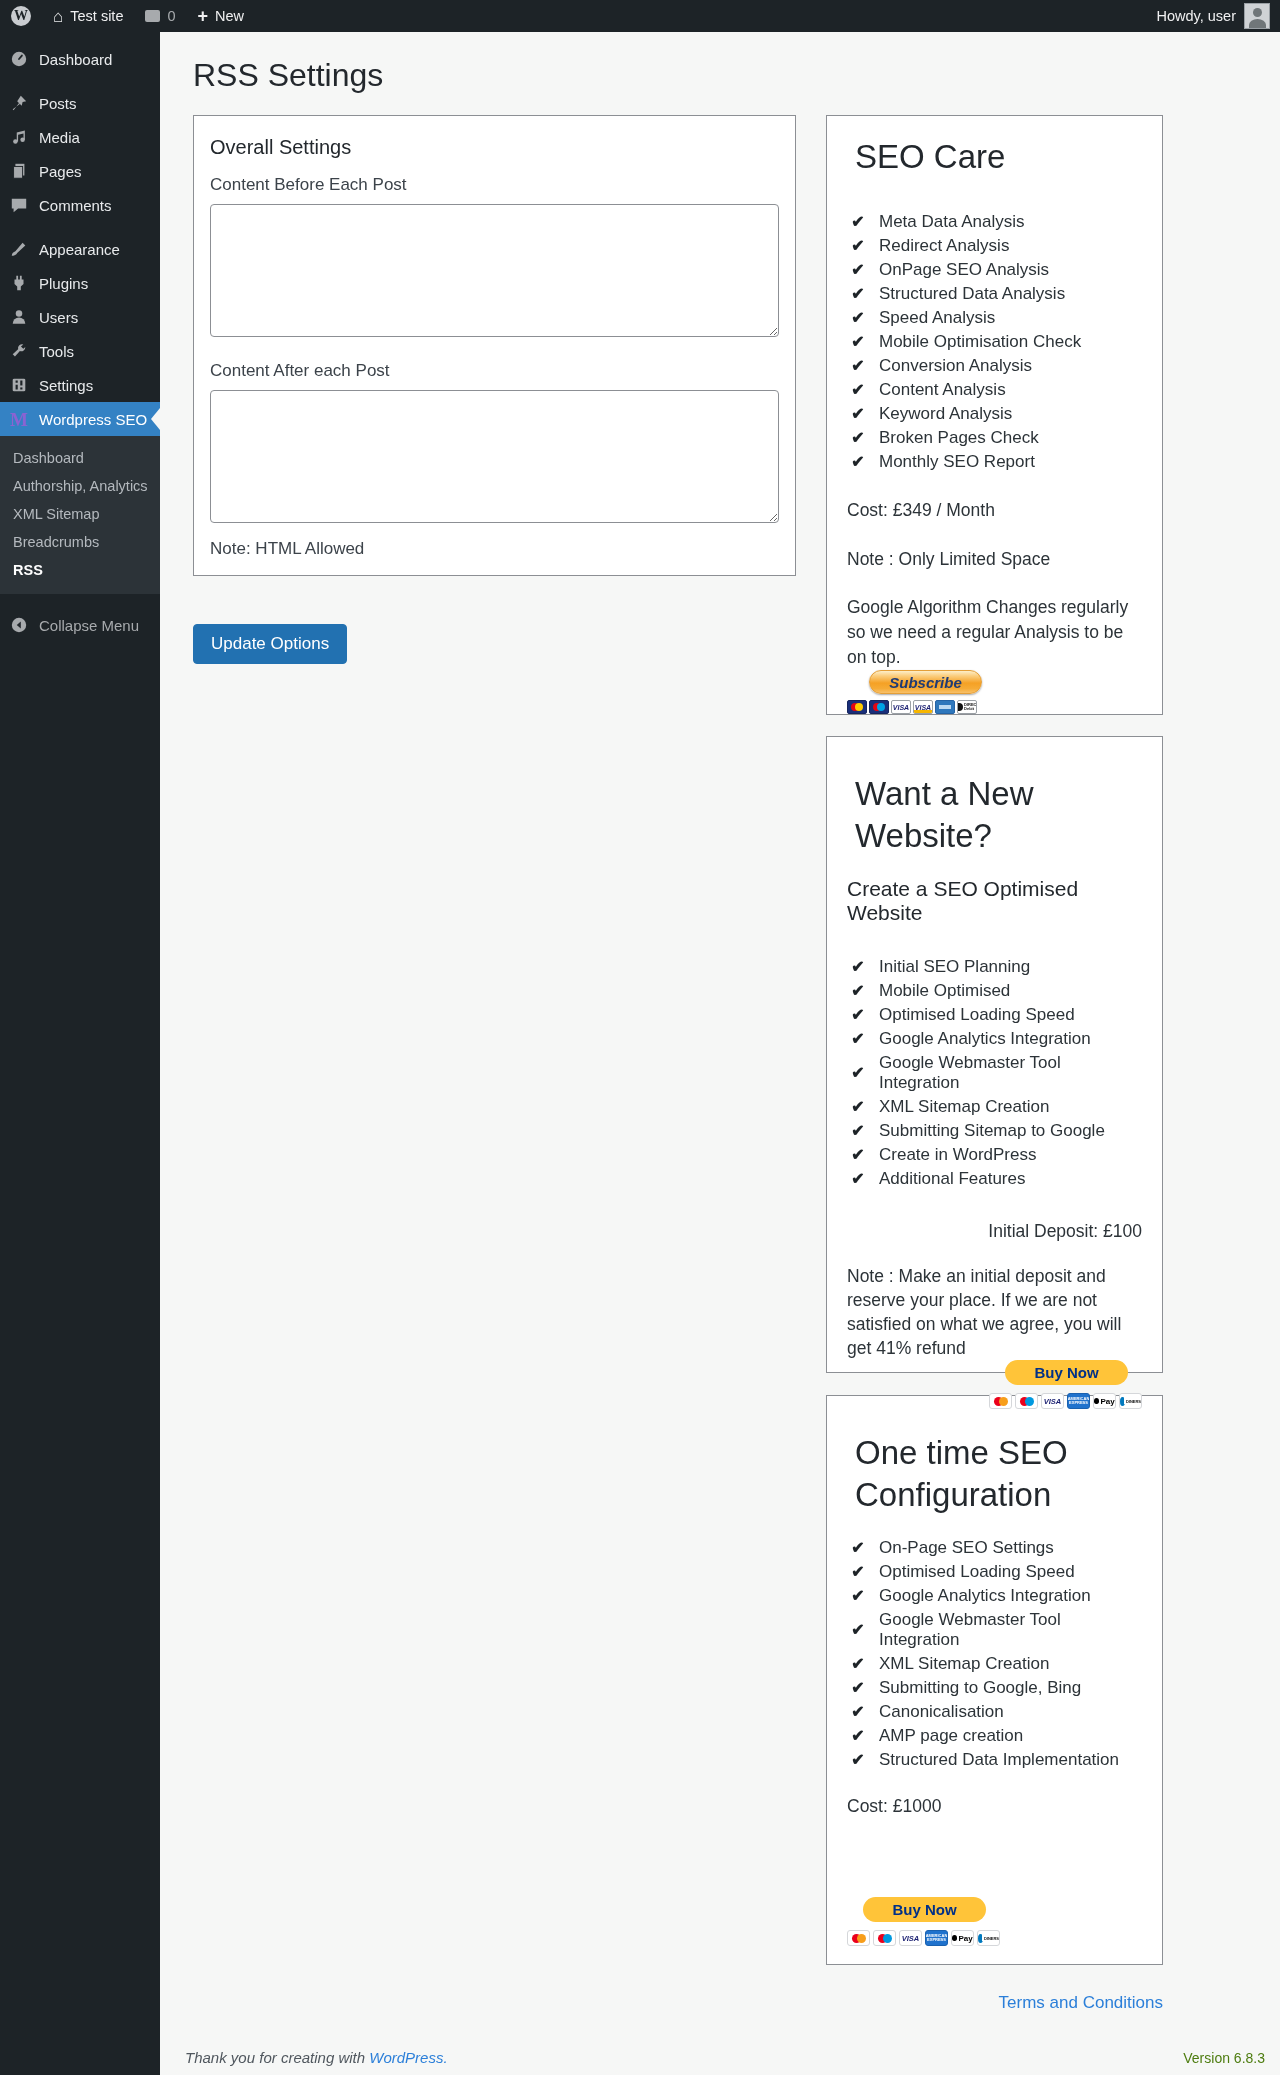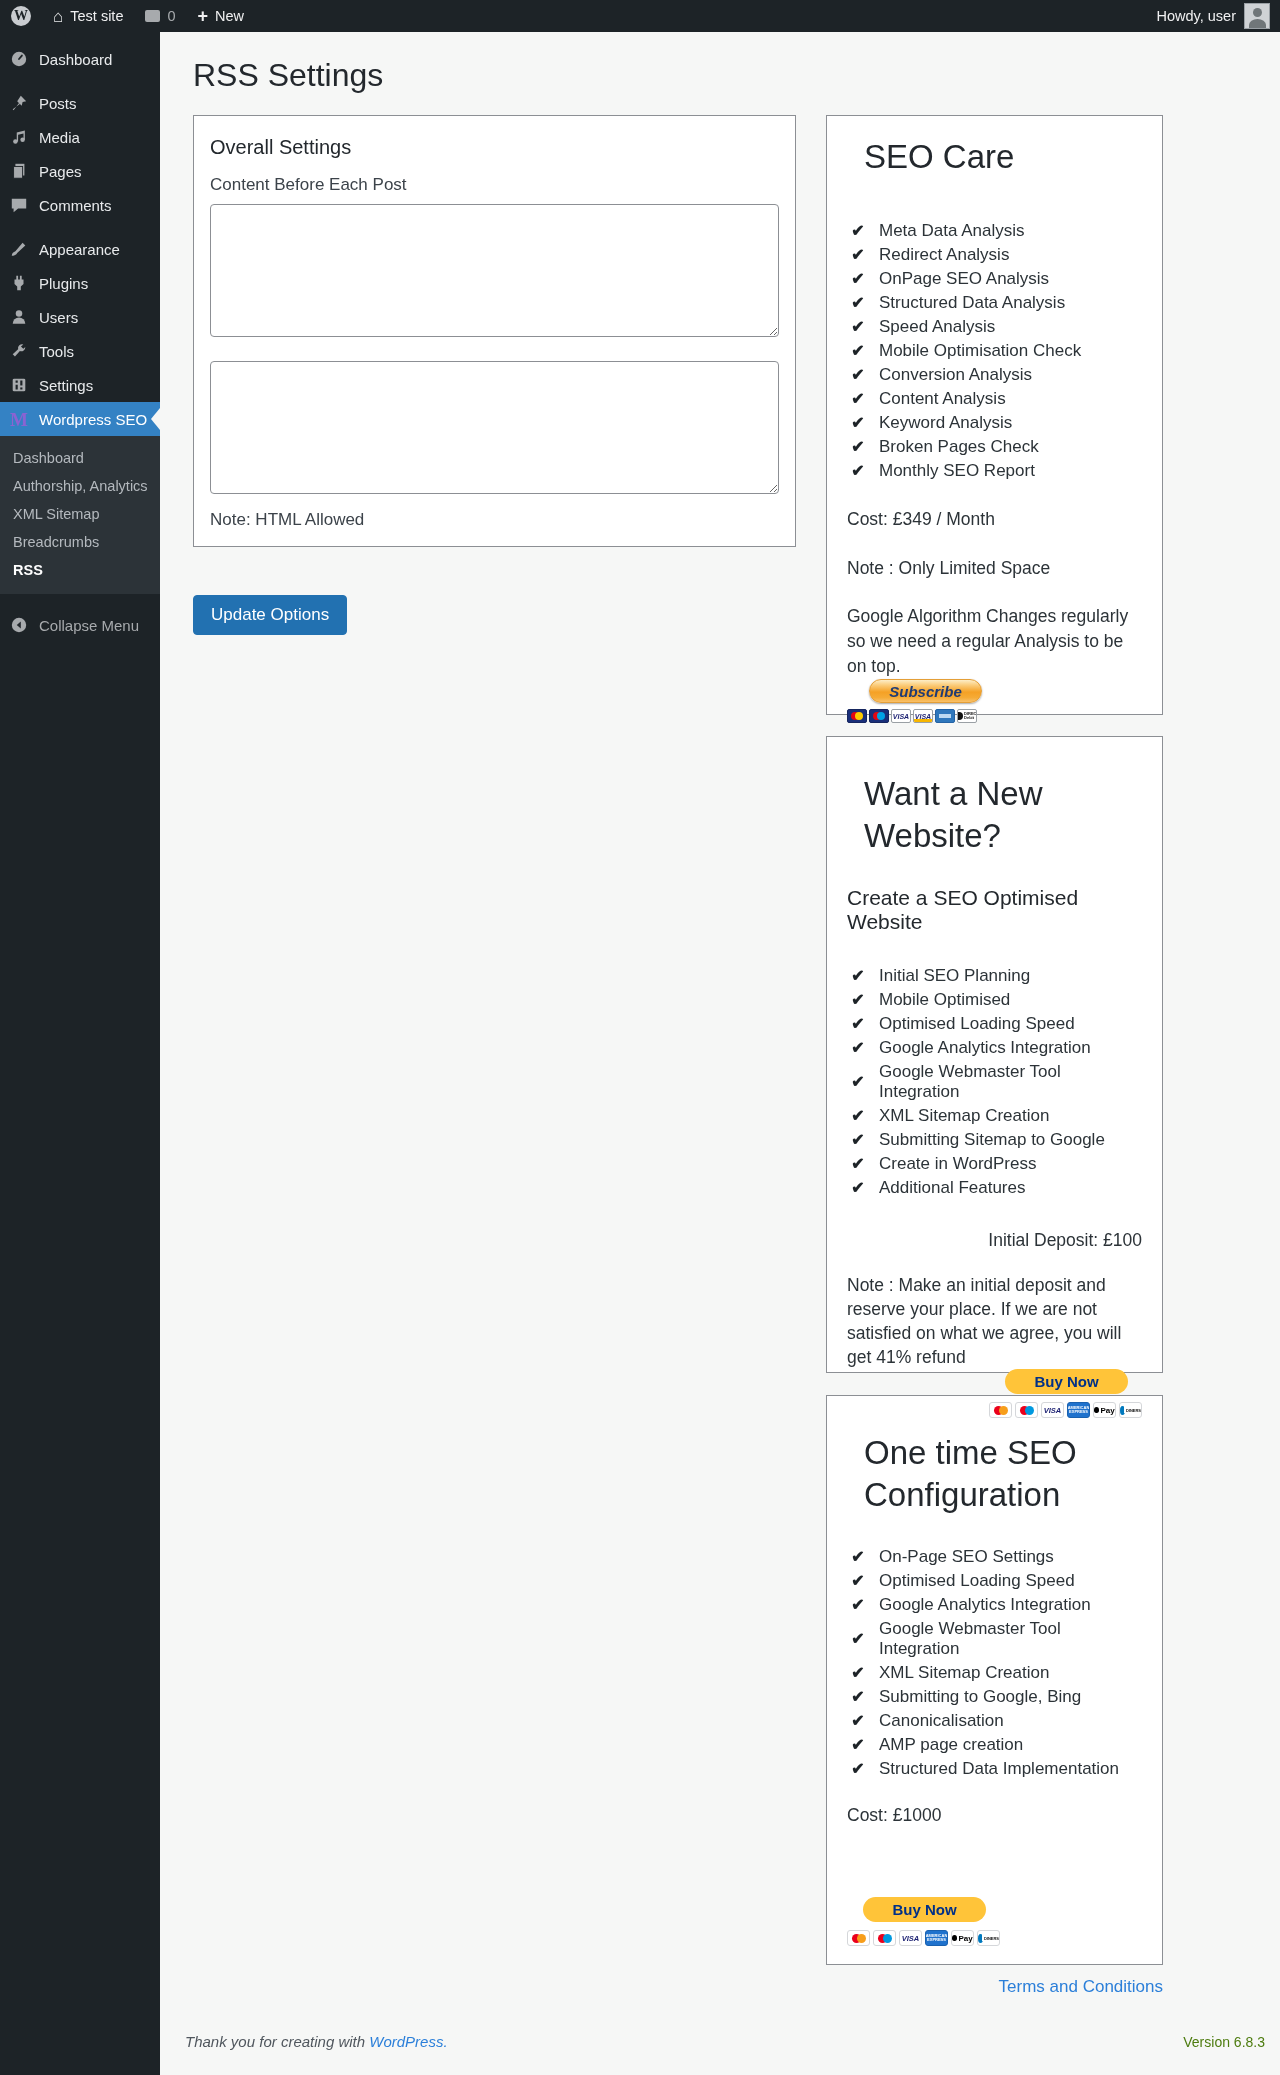--- a/index.html
+++ b/index.html
@@ -65,21 +65,21 @@
   .ta-gap { margin-bottom:20px !important; }
   .html-note { font-size:17px; color:#3c434a; margin-top:8px; }
   .btn-primary { margin-top:48px; background:#2271b1; border:1px solid #2271b1; color:#fff; font-size:17px;
     padding:9px 17px; border-radius:4px; cursor:pointer; font-family:inherit; }
 
   
   .sbox { background:#fff; border:1px solid #8c8f94; padding:12px 20px 18px; display:flex; flex-direction:column; width:337px; }
   .sbox-1 { height:600px; }
   .sbox-2 { height:637px; margin-top:21px;align-items:flex-end; }
   .sbox-3 { height:570px; margin-top:22px; }
-  .sbox h3 { font-size:33px; font-weight:400; color:#23282d; margin:17px; line-height:42px; }
+  .sbox h3 { font-size:33px; font-weight:400; color:#23282d; margin:8px; line-height:42px; }
   .t-m8  { margin-top:8px !important; }
   .t-m24 { margin-top:24px !important; }
   .subtitle { font-size:21px; color:#23282d; margin-top:12px; }
   .chklist { display:flex; flex-direction:column; }
   .lm24 { margin-top:24px; } .lm30 { margin-top:30px; } .lm12 { margin-top:12px; }
   .chk { display:flex; align-items:center; gap:12px; padding:2px 0 2px 2px; font-size:17px; color:#2c3338; line-height:20px; }
   .check { width:18px; text-align:center; font-size:16px; font-weight:bold; color:#1d2327; flex-shrink:0; }
   .cost  { font-size:17.5px; color:#2c3338; margin-top:26px; }
   .mt30 { margin-top:30px !important; } .mt24 { margin-top:24px !important; } .mt22 { margin-top:22px !important; }
   .bnote { font-size:17.5px; color:#2c3338; margin-top:26px; line-height:24px; }
@@ -117,21 +117,21 @@
   .chip .o{background:#f79e1b;margin-left:-4px;} .chip .r{background:#eb001b;} .chip .b{background:#0099df;margin-left:-4px;}
   .chip .visa-txt { font-size:7.5px; }
   .chip.amex { background:#1f72cd; border-color:#1a61af; }
   .amex-txt { font-size:4px; line-height:4.5px; color:#fff; font-weight:bold; text-align:center; }
   .apple { width:5px; height:6px; background:#000; border-radius:50% 50% 45% 45%; margin-right:1px; }
   .pay-txt { font-size:8px; font-weight:bold; color:#000; }
   .diners-c { width:9px; height:9px; border-radius:50%; background:#0079be; position:relative; }
   .diners-c::after { content:""; position:absolute; left:3.5px; top:1.5px; width:2px; height:6px; background:#fff; }
   .diners-txt { font-size:4px; font-weight:bold; color:#111; margin-left:1px; }
 
-  .terms { margin-top:12px; text-align:right; font-size:17px; }
+  .terms { margin-top:28px; text-align:right; font-size:17px; }
   .terms a { color:#2b7fd9; text-decoration:none; cursor:pointer; }
 
   
   .footer { display:flex; justify-content:space-between; align-items:flex-end; margin-top:36px; }
   .thanks { font-style:italic; font-size:15px; color:#50575e; margin-left:-8px; }
   .thanks .wp-link { color:#2b7fd9; cursor:pointer; }
   .version { font-size:14px; color:#4d7c0f; }
 </style>
 </head>
 <body>
@@ -297,20 +297,21 @@
   <main id="content">
     <h1 class="page-title">RSS Settings</h1>
 
     <div class="columns">
 
       <section class="main-col">
         <div class="panel">
           <h2>Overall Settings</h2>
           <label class="field-label">Content Before Each Post</label>
           <textarea class="ta-gap" style=""></textarea>
+          <label class="field-label">Content After each Post</label>
           <textarea style=""></textarea>
           <div class="html-note">Note: HTML Allowed</div>
         </div>
         <button class="btn-primary">Update Options</button>
       </section>
 
       <aside class="side-col">
 
         <div class="sbox sbox-1">
           <h3 class="t-m8">SEO Care</h3>

